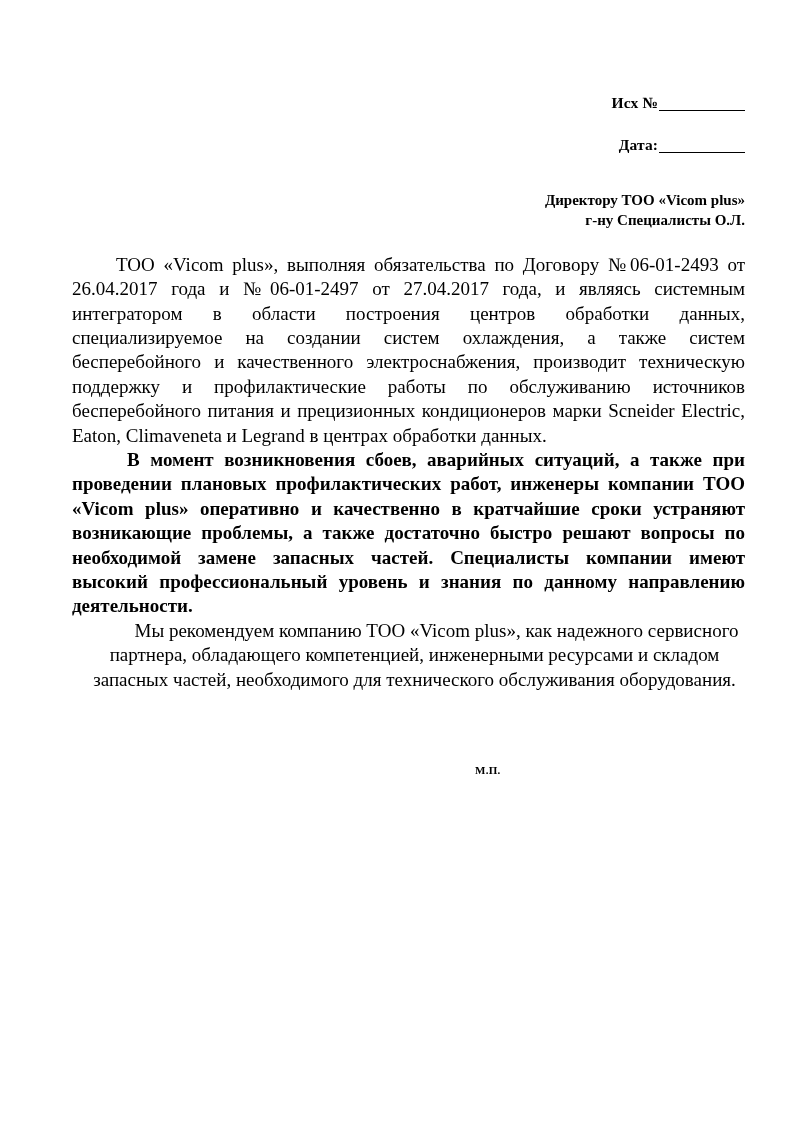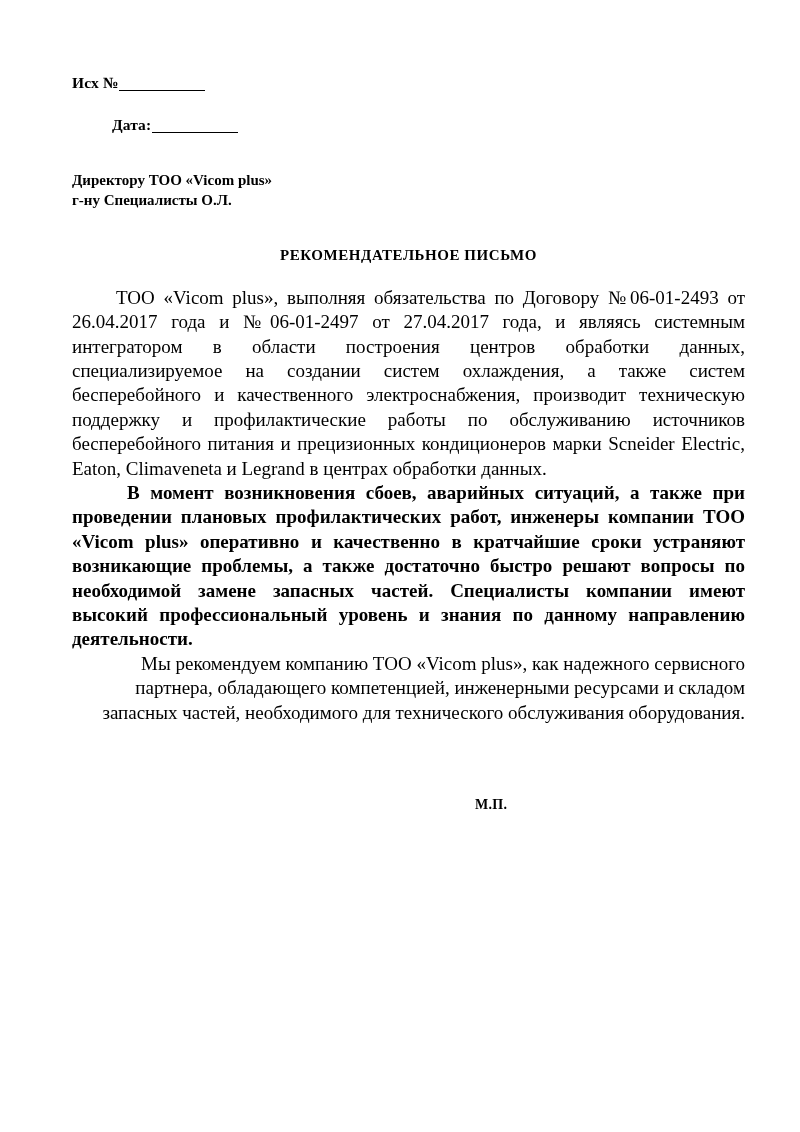--- a/index.html
+++ b/index.html
@@ -23,21 +23,22 @@
 
   .content {
     position: absolute;
     left: 72px;
     top: 0;
     width: 673px;
   }
 
   
   .ref-block {
-    padding-top: 74px;
+    padding-top: 94px;
+    text-align: right;
   }
 
   .ref-line {
     font-size: 15.5px;
     font-weight: bold;
     line-height: 1.1;
     white-space: nowrap;
     letter-spacing: 0.1px;
   }
 
@@ -50,20 +51,21 @@
     display: inline-block;
     border-bottom: 1.6px solid #000;
     width: 86px;
     vertical-align: -3px;
     margin-left: 1px;
   }
 
   
   .addressee {
     margin-top: 38px;
+    text-align: right;
     font-size: 15px;
     font-weight: bold;
     line-height: 1.32;
   }
 
   .addressee div {
     white-space: nowrap;
   }
 
   
@@ -86,50 +88,49 @@
     text-align: justify;
     text-justify: inter-word;
     margin: 0;
   }
 
   .para-1 { text-indent: 44px; }
   .para-2 { text-indent: 55px; font-weight: bold; }
   .para-3 { text-indent: 44px; }
 
   .para-last {
-    text-align: right;
+    text-align: center;
     margin-left: 12px;
   }
 
   
   .stamp-mark {
     margin-top: 72px;
     margin-left: 403px;
-    font-size: 14px;
+    font-size: 11px;
     font-weight: bold;
     letter-spacing: 0.3px;
   }
 </style>
 </head>
 <body>
 
 <div class="page">
   <div class="content">
 
     <div class="ref-block">
       <div class="ref-line"><span>Исх №</span><span class="ref-rule"></span></div>
       <div class="ref-line"><span>Дата:</span><span class="ref-rule"></span></div>
     </div>
 
     <div class="addressee">
       <div>Директору ТОО «Vicom plus»</div>
       <div>г-ну Специалисты О.Л.</div>
     </div>
 
-    <div class="doc-title">РЕКОМЕНДАТЕЛЬНОЕ ПИСЬМО</div>
 
     <div class="body-copy">
       <p class="para para-1">ТОО «Vicom plus», выполняя обязательства по Договору №06-01-2493 от 26.04.2017 года и №06-01-2497 от 27.04.2017 года, и являясь системным интегратором в области построения центров обработки данных, специализируемое на создании систем охлаждения, а также систем бесперебойного и качественного электроснабжения, производит техническую поддержку и профилактические работы по обслуживанию источников бесперебойного питания и прецизионных кондиционеров марки Scneider Electric, Eaton, Climaveneta и Legrand в центрах обработки данных.</p>
       <p class="para para-2">В момент возникновения сбоев, аварийных ситуаций, а также при проведении плановых профилактических работ, инженеры компании ТОО «Vicom plus» оперативно и качественно в кратчайшие сроки устраняют возникающие проблемы, а также достаточно быстро решают вопросы по необходимой замене запасных частей. Специалисты компании имеют высокий профессиональный уровень и знания по данному направлению деятельности.</p>
       <p class="para para-3 para-last">Мы рекомендуем компанию ТОО «Vicom plus», как надежного сервисного партнера, обладающего компетенцией, инженерными ресурсами и складом запасных частей, необходимого для технического обслуживания оборудования.</p>
     </div>
 
     <div class="stamp-mark">М.П.</div>
 
   </div>

